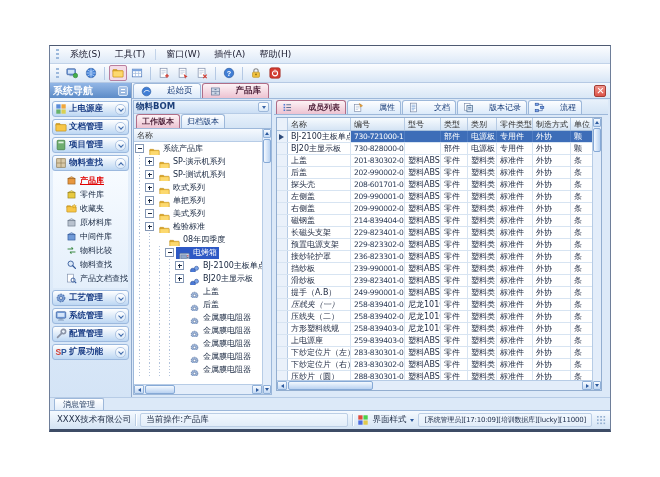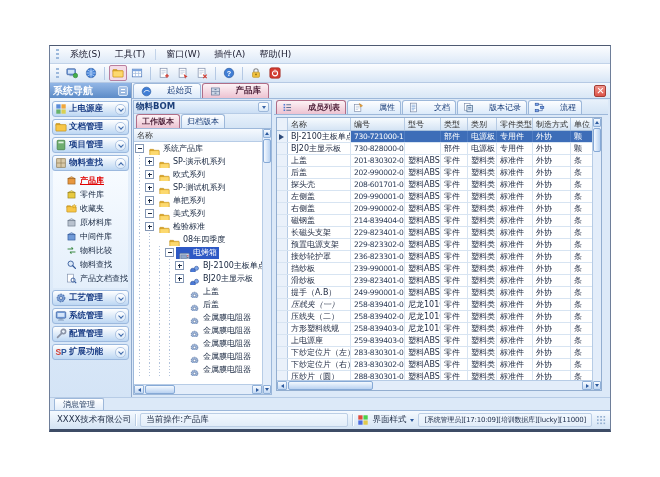--- a/index.html
+++ b/index.html
@@ -468,33 +468,33 @@
                   </div>
                   <div class="tree-row">
                     <span class="ind"></span>
                     <span class="exp plus"></span>
                     <span class="hl">
                       <span class="tree-ic"><svg viewBox="0 0 14 14">
                           <rect x="1" y="3" width="5" height="2.4" rx=".6" fill="#f2bd4a" stroke="#b8860b" stroke-width=".7"></rect>
                           <rect x="1" y="4.2" width="12" height="7.6" rx=".8" fill="#f7c648" stroke="#b8860b" stroke-width=".7"></rect>
                           <rect x="1.8" y="5.4" width="10.4" height="5.5" fill="#fcd96f"></rect>
                         </svg></span>
-                      <span class="tree-lbl">欧式系列</span>
+                      <span class="tree-lbl">SP-测试机系列</span>
                     </span>
                   </div>
                   <div class="tree-row">
                     <span class="ind"></span>
                     <span class="exp plus"></span>
                     <span class="hl">
                       <span class="tree-ic"><svg viewBox="0 0 14 14">
                           <rect x="1" y="3" width="5" height="2.4" rx=".6" fill="#f2bd4a" stroke="#b8860b" stroke-width=".7"></rect>
                           <rect x="1" y="4.2" width="12" height="7.6" rx=".8" fill="#f7c648" stroke="#b8860b" stroke-width=".7"></rect>
                           <rect x="1.8" y="5.4" width="10.4" height="5.5" fill="#fcd96f"></rect>
                         </svg></span>
-                      <span class="tree-lbl">SP-测试机系列</span>
+                      <span class="tree-lbl">欧式系列</span>
                     </span>
                   </div>
                   <div class="tree-row">
                     <span class="ind"></span>
                     <span class="exp plus"></span>
                     <span class="hl">
                       <span class="tree-ic"><svg viewBox="0 0 14 14">
                           <rect x="1" y="3" width="5" height="2.4" rx=".6" fill="#f2bd4a" stroke="#b8860b" stroke-width=".7"></rect>
                           <rect x="1" y="4.2" width="12" height="7.6" rx=".8" fill="#f7c648" stroke="#b8860b" stroke-width=".7"></rect>
                           <rect x="1.8" y="5.4" width="10.4" height="5.5" fill="#fcd96f"></rect>

